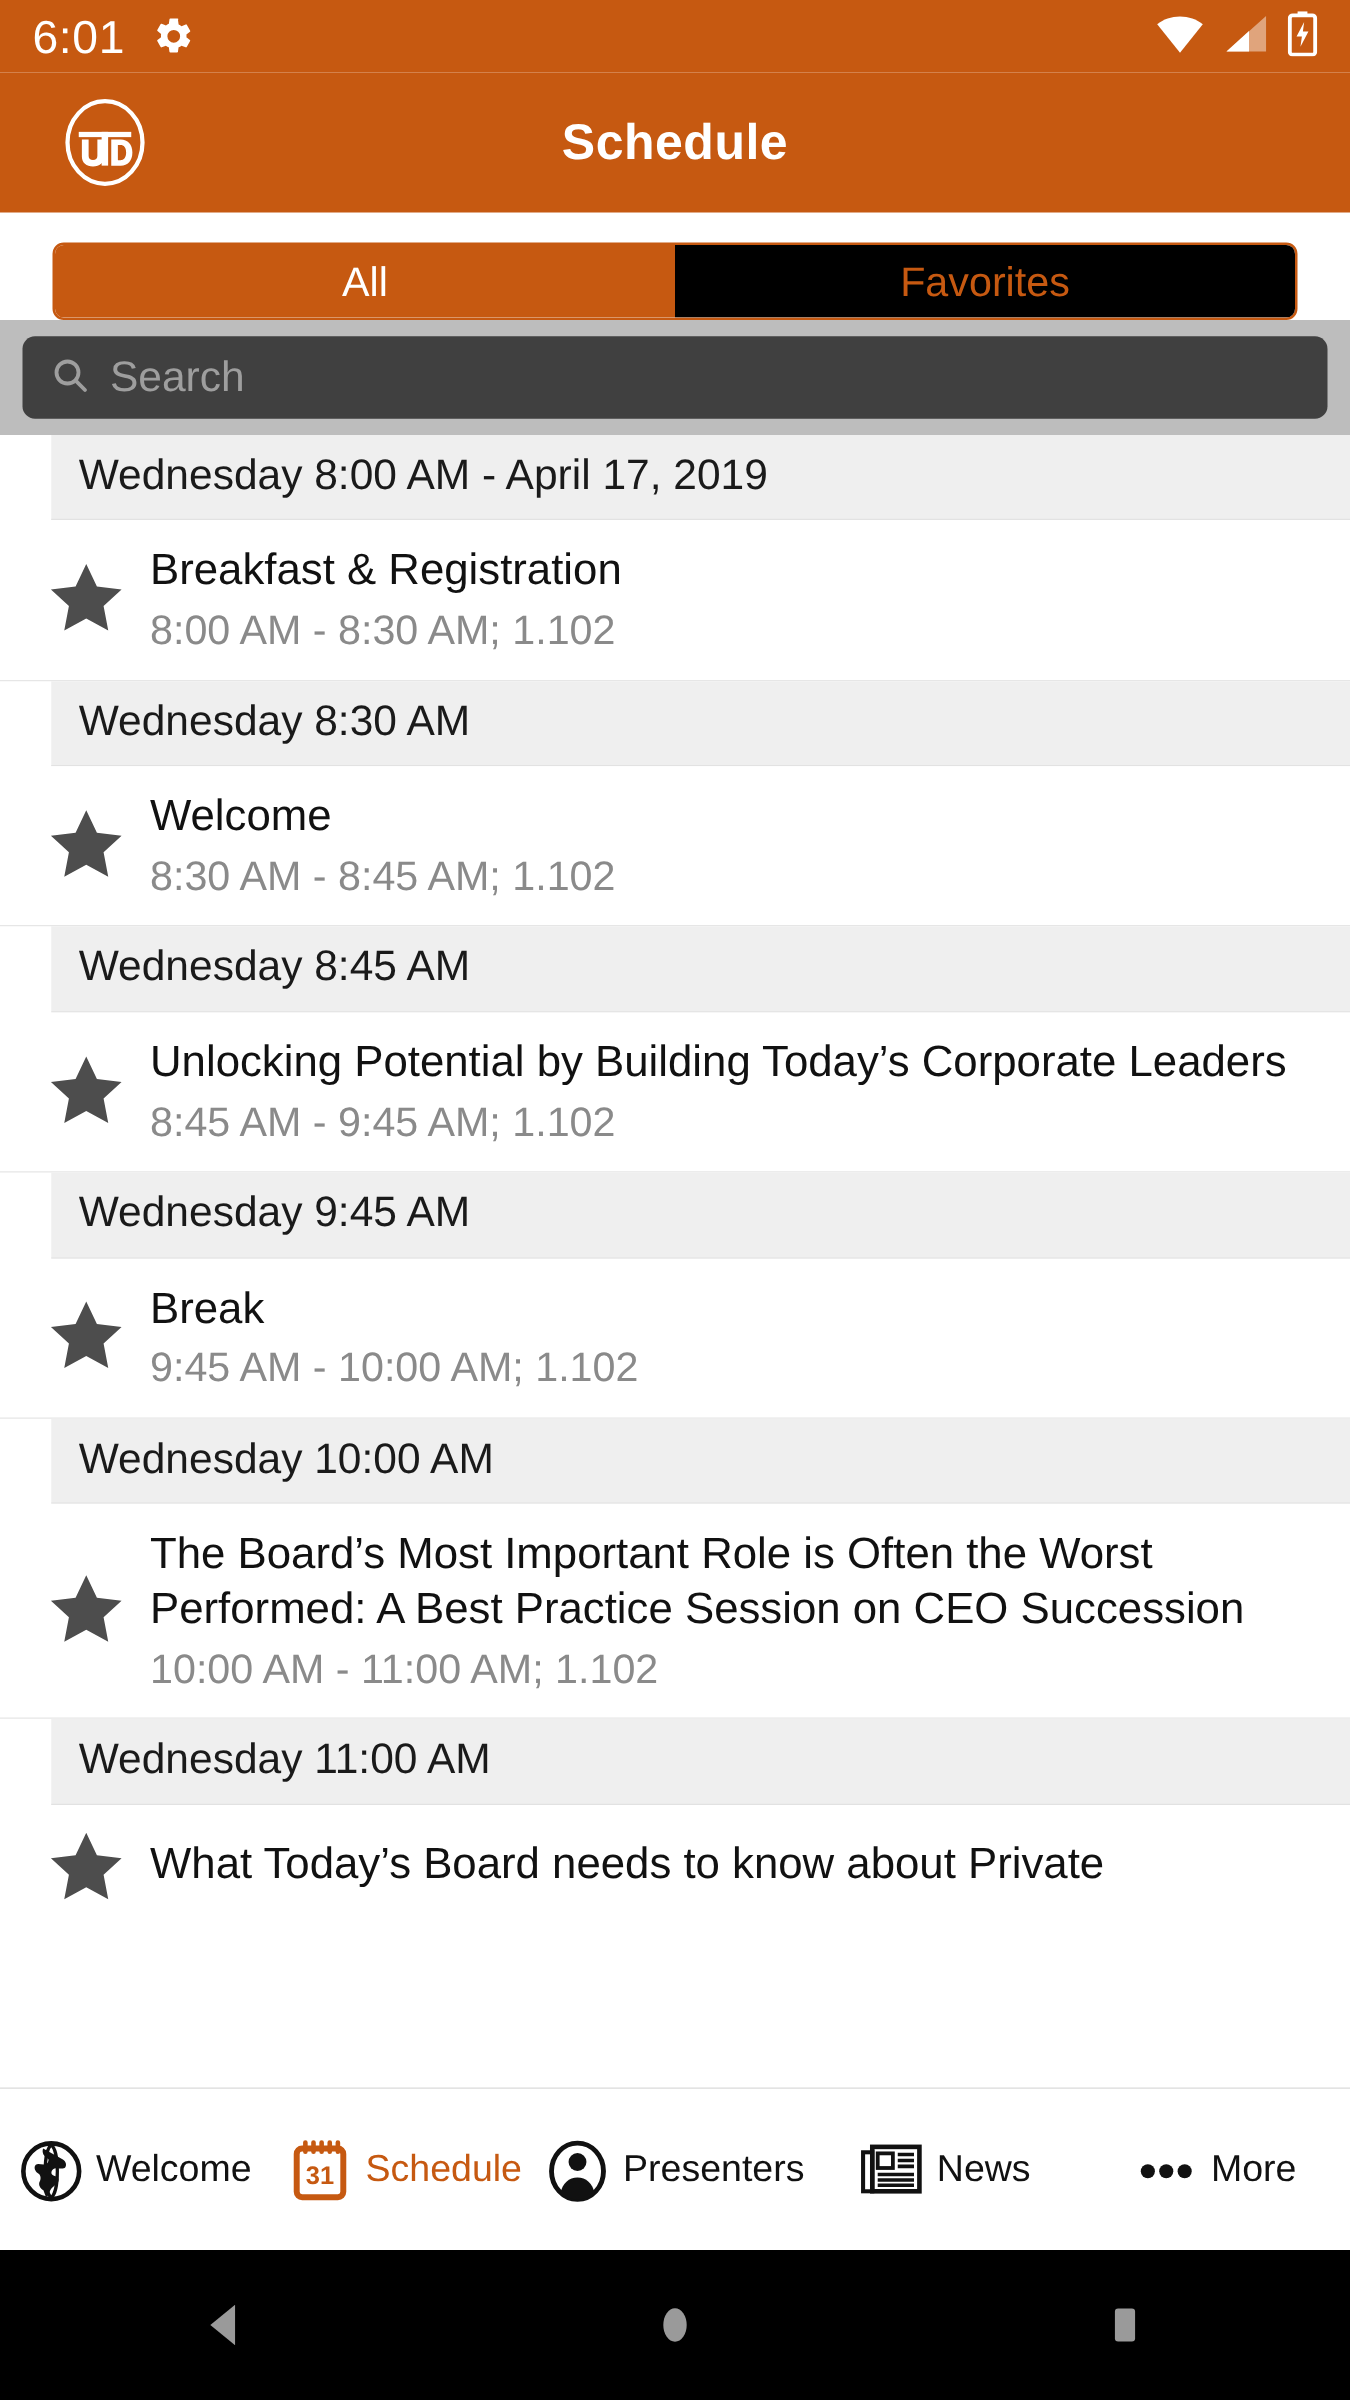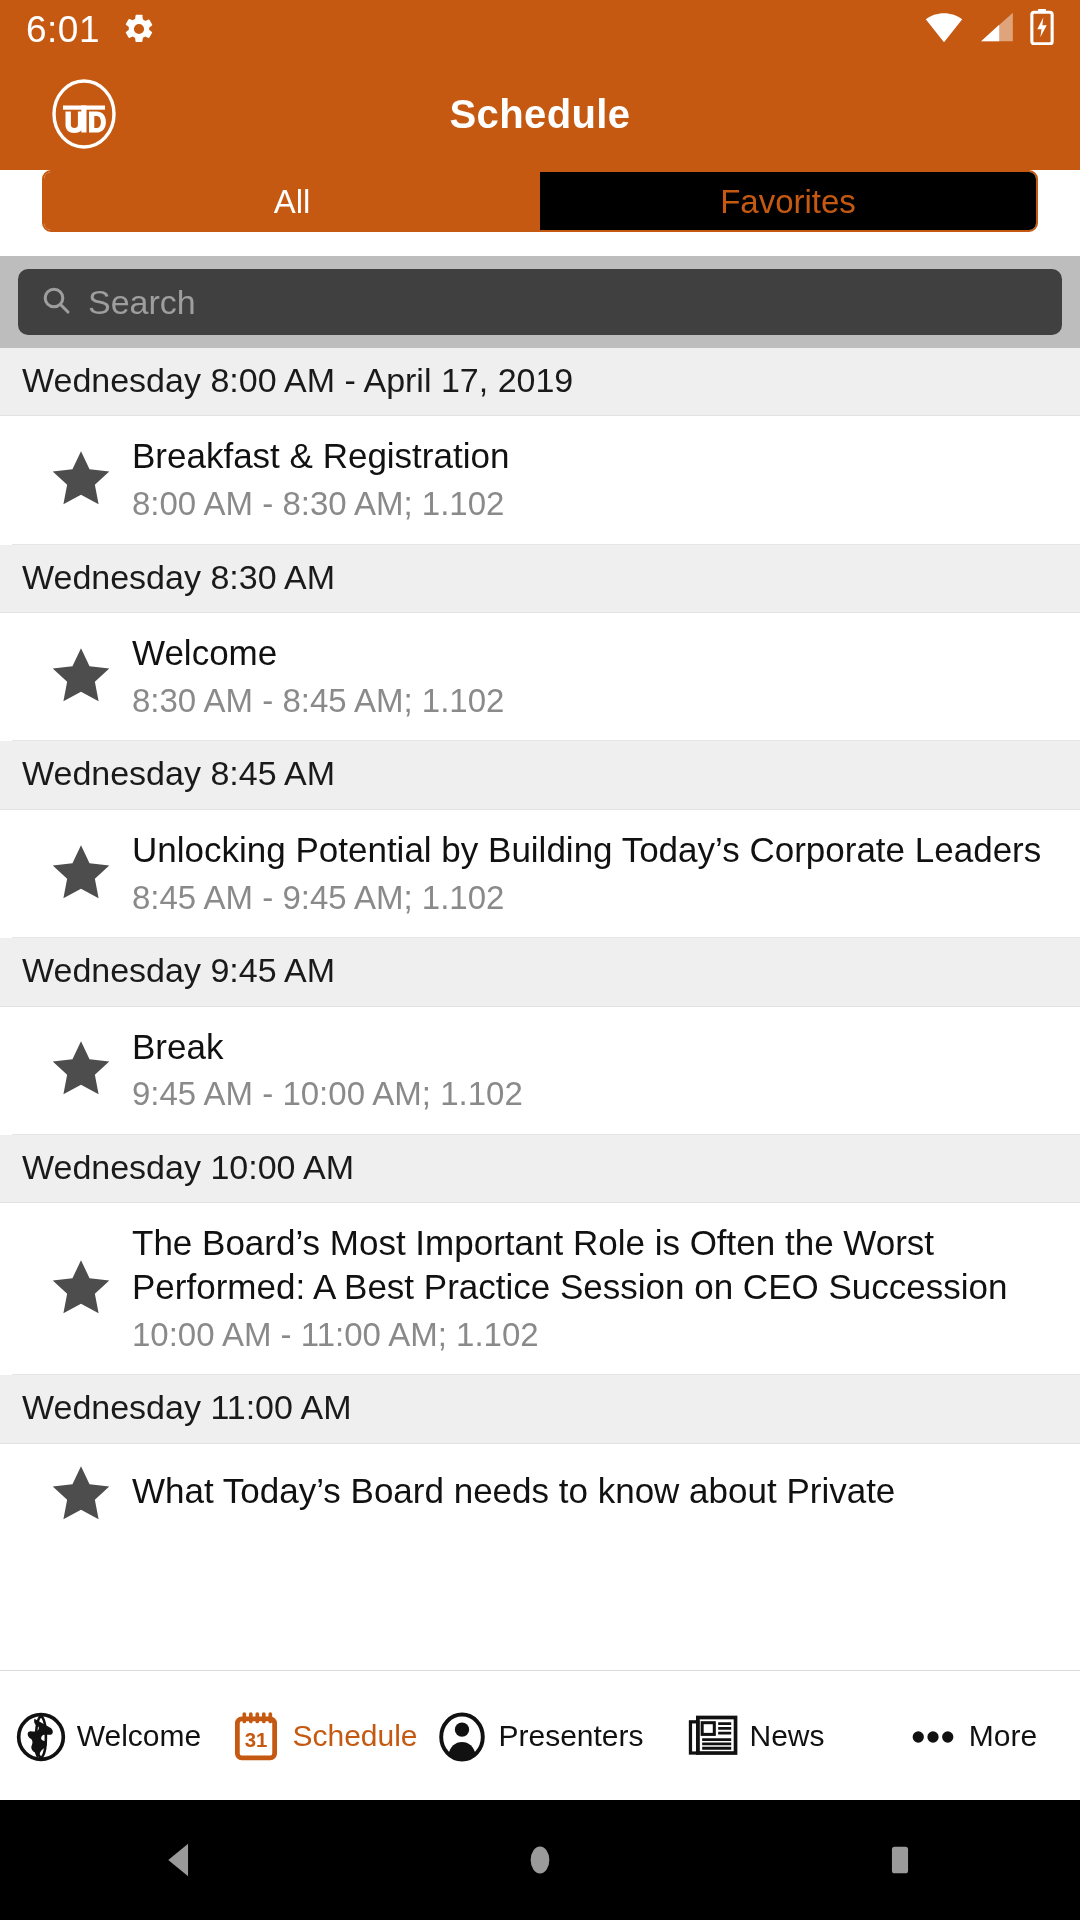--- a/index.html
+++ b/index.html
@@ -28,21 +28,21 @@
     display:flex; align-items:center; position:relative;
   }
   .logo-wrap { position:absolute; left:48px; top:50%; transform:translateY(-50%);
                width:72px; height:72px; }
   .appbar-title {
     width:100%; text-align:center; color:#ffffff;
     font-size:40px; font-weight:700; letter-spacing:0.4px;
   }
 
   
-  .segment-zone { background:#ffffff; flex:0 0 86px; display:flex; align-items:flex-start;
+  .segment-zone { background:#ffffff; flex:0 0 86px; display:flex; align-items:flex-end;
                   justify-content:center; }
   .segment {
     width:996px; height:62px; border:2px solid #C65911; border-radius:9px;
     display:flex; overflow:hidden;
   }
   .seg-btn {
     flex:1 1 50%; display:flex; align-items:center; justify-content:center;
     font-size:33px; line-height:1; cursor:pointer; user-select:none;
   }
   .seg-btn.active { background:#C65911; color:#ffffff; }
@@ -58,24 +58,25 @@
     display:flex; align-items:center; padding:0 22px;
   }
   .search-ph { font-size:34px; color:#9E9E9E; margin-left:16px; line-height:1; }
 
   
   .list { flex:1 1 auto; overflow:hidden; background:#ffffff; }
   .sec-header {
     background:#EFEFEF; padding:14px 22px 16px 22px;
     font-size:34px; color:#1a1a1a; line-height:1.1;
     border-bottom:1px solid #e2e2e2;
+    margin-left:41px;
   }
   .row {
     background:#ffffff; display:flex; align-items:center;
-    padding:18px 26px 20px 26px; border-bottom:1px solid #e6e6e6;margin-left:12px;
+    padding:18px 26px 20px 26px; border-bottom:1px solid #e6e6e6;
   }
   .row-star { flex:0 0 86px; display:flex; align-items:center; justify-content:center; }
   .row-body { flex:1 1 auto; padding-left:8px; }
   .row-title {
     font-size:35px; color:#111111; line-height:1.25; margin-bottom:6px;
   }
   .row-sub { font-size:33px; color:#8a8a8a; line-height:1.2; }
   .row.clipped { border-bottom:none; }
 
   

